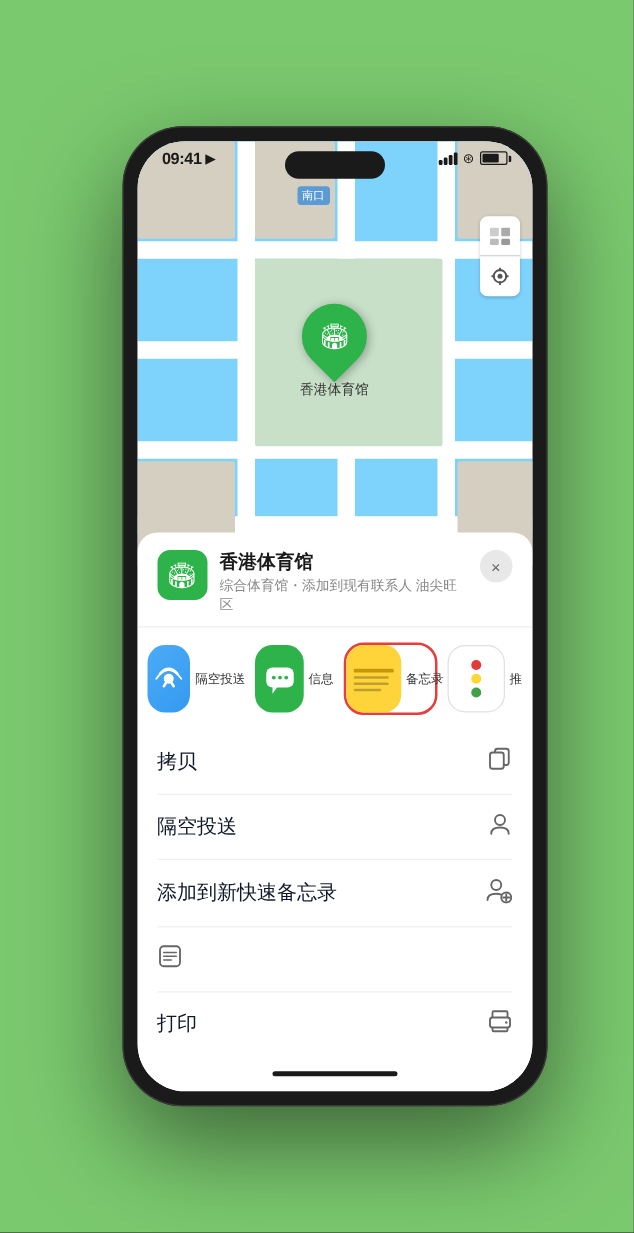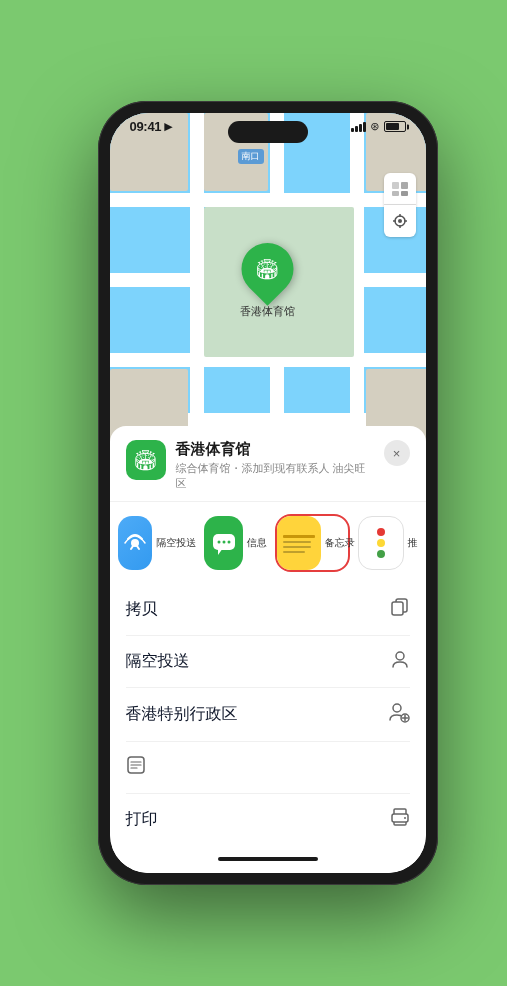--- a/index.html
+++ b/index.html
@@ -532,21 +532,21 @@
           <span class="action-label">隔空投送</span>
           <span class="action-icon">
             <svg width="20" height="20" viewBox="0 0 20 20" fill="none">
               <circle cx="10" cy="7" r="4" stroke="#666" stroke-width="1.5" fill="none"></circle>
               <path d="M3 18 Q3 13 10 13 Q17 13 17 18" stroke="#666" stroke-width="1.5" fill="none" stroke-linecap="round"></path>
             </svg>
           </span>
         </div>
 
         <div class="action-item">
-          <span class="action-label">香港特别行政区</span>
+          <span class="action-label">添加到新快速备忘录</span>
           <span class="action-icon">
             <svg width="22" height="22" viewBox="0 0 22 22" fill="none">
               <circle cx="9" cy="7" r="4" stroke="#666" stroke-width="1.5" fill="none"></circle>
               <path d="M2 19 Q2 14 9 14 Q13 14 15 16" stroke="#666" stroke-width="1.5" fill="none" stroke-linecap="round"></path>
               <circle cx="17" cy="17" r="4" stroke="#666" stroke-width="1.5" fill="white"></circle>
               <line x1="17" y1="14.5" x2="17" y2="19.5" stroke="#666" stroke-width="1.5" stroke-linecap="round"></line>
               <line x1="14.5" y1="17" x2="19.5" y2="17" stroke="#666" stroke-width="1.5" stroke-linecap="round"></line>
             </svg>
           </span>
         </div>

